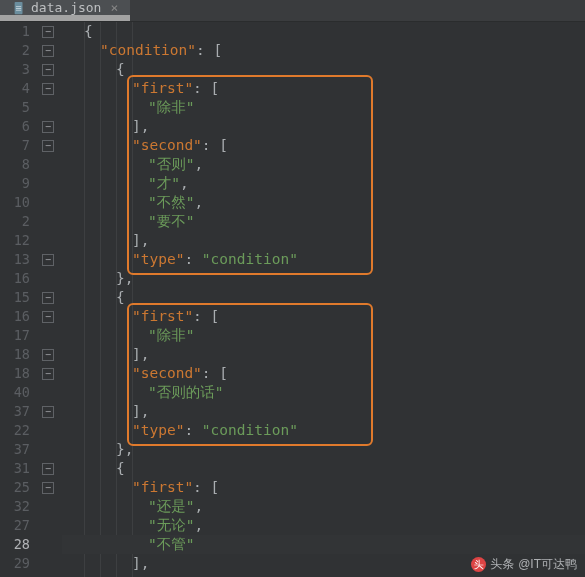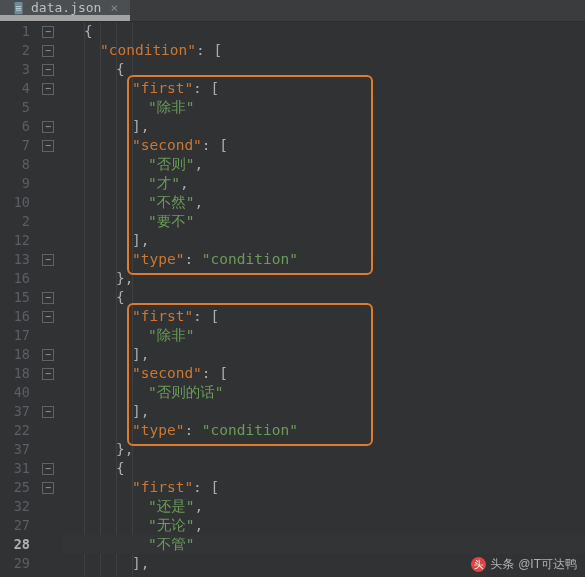--- a/index.html
+++ b/index.html
@@ -5,21 +5,21 @@
   * { margin:0; padding:0; box-sizing:border-box; }
   body { width:585px; height:577px; background:#303234; font-family:Consolas,"DejaVu Sans Mono","Courier New",monospace; font-size:14.5px; overflow:hidden; position:relative; }
   .tab-bar { height:22px; background:#3a3c3e; display:flex; align-items:stretch; border-bottom:1px solid #2a2c2d; }
   .tab { display:flex; align-items:center; gap:5px; padding:0 12px; background:#4c4f52; color:#bdbfc1; font-size:13px; border-bottom:6px solid #a3a3a3; }
   .tab .icon { width:14px; height:14px; display:flex; align-items:center; justify-content:center; }
   .tab .icon svg { width:14px; height:14px; }
   .tab .close { color:#888; cursor:pointer; font-size:13px; margin-left:4px;}
   .editor { display:flex; height:calc(100% - 22px); }
   .gutter { width:36px; background:#303234; color:#5b5e62; text-align:right; padding-right:6px; user-select:none; font-size:13.5px;}
   .gutter .ln { height:19px; line-height:19px; }
-  .gutter .ln.cur { color:#b0b2b5;font-weight:bold; }
+  .gutter .ln.cur { color:#b0b2b5; }
   .fold { width:26px; background:#303234; position:relative; }
   .fold .m { position:absolute; left:6px; width:12px; height:12px; border:1px solid #5f6266; background:#303234; color:#9c9fa3; font-size:10px; line-height:10px; text-align:center; }
   .fold .m:before { content:"−"; }
   .code { flex:1; position:relative; padding-left:6px; }
   .code .line { height:19px; line-height:19px; white-space:pre; color:#a9adb0; position:relative; }
   .i1{padding-left:16px;} .i2{padding-left:32px;} .i3{padding-left:48px;} .i4{padding-left:64px;} .i5{padding-left:80px;}
   .k { color:#cc7832; } 
   .s { color:#6b9b5a; } 
   .p { color:#a9adb0; }
   .guide { position:absolute; top:0; bottom:0; width:1px; background:#3d3f41; }

